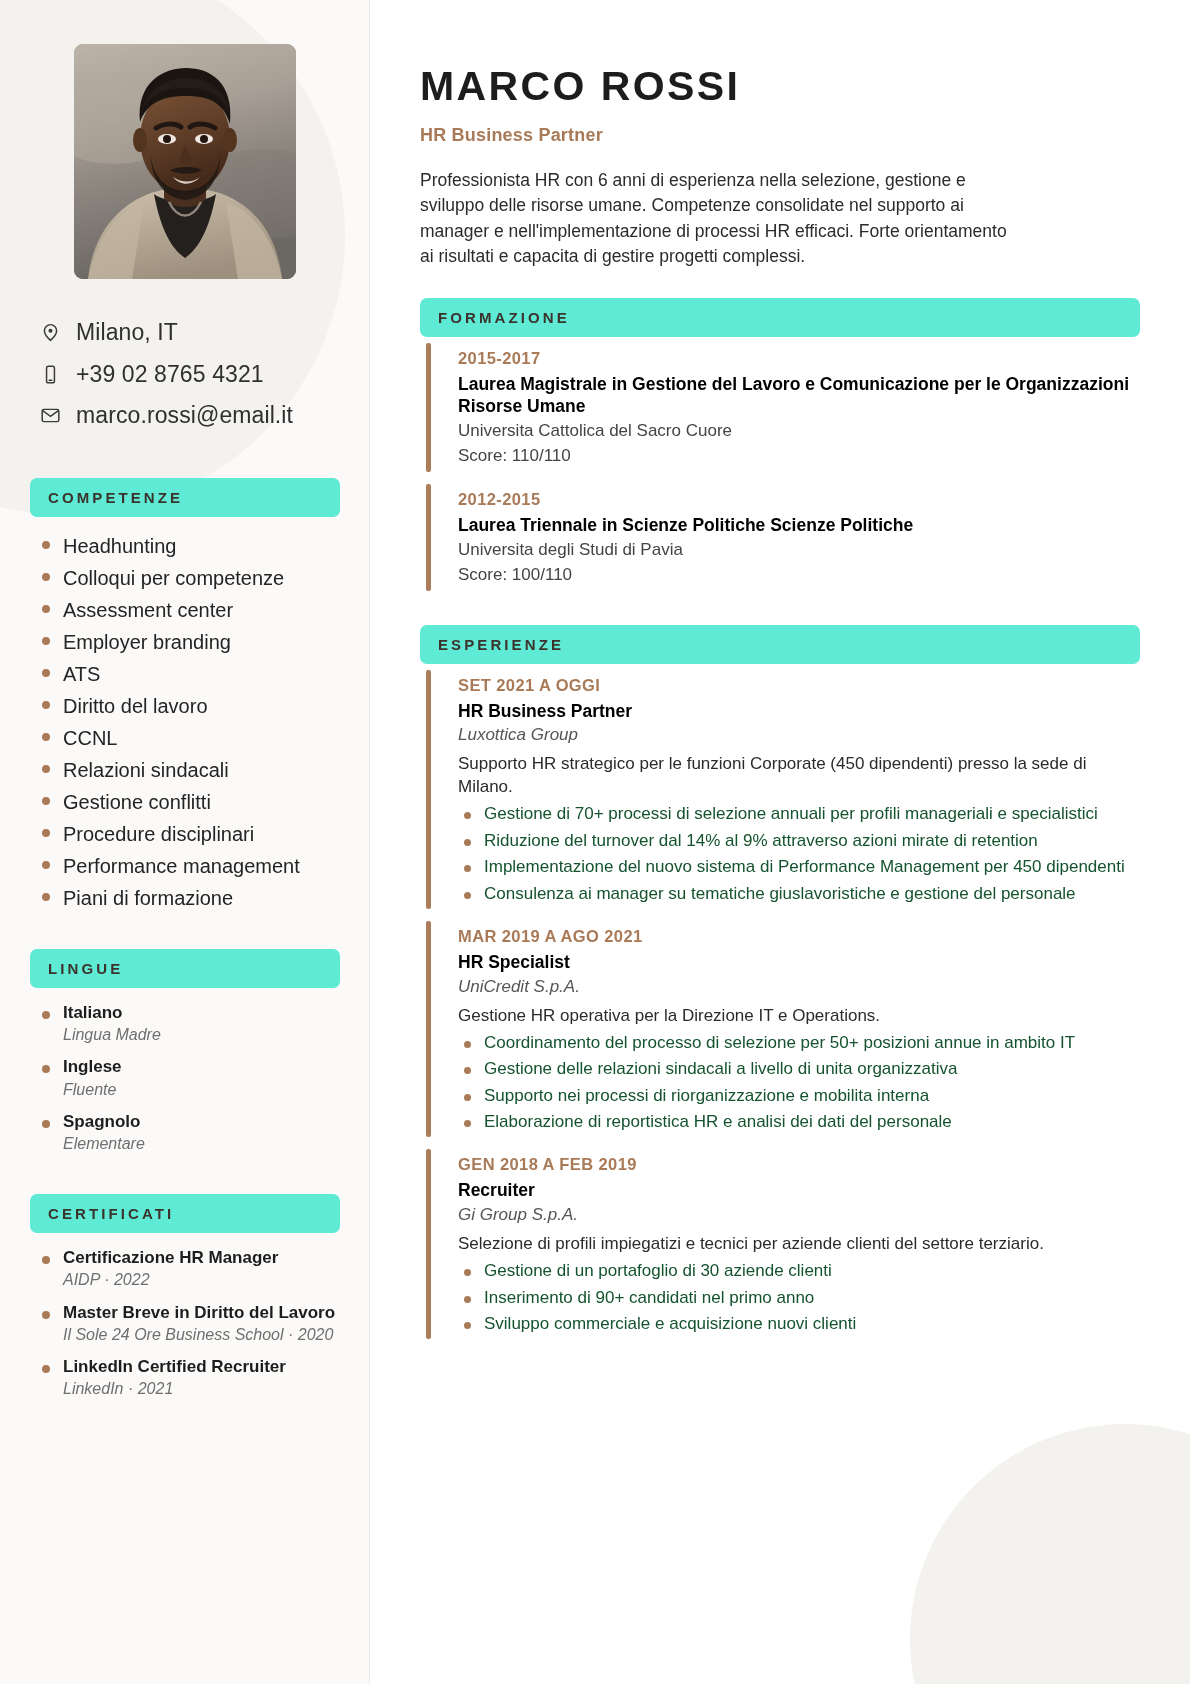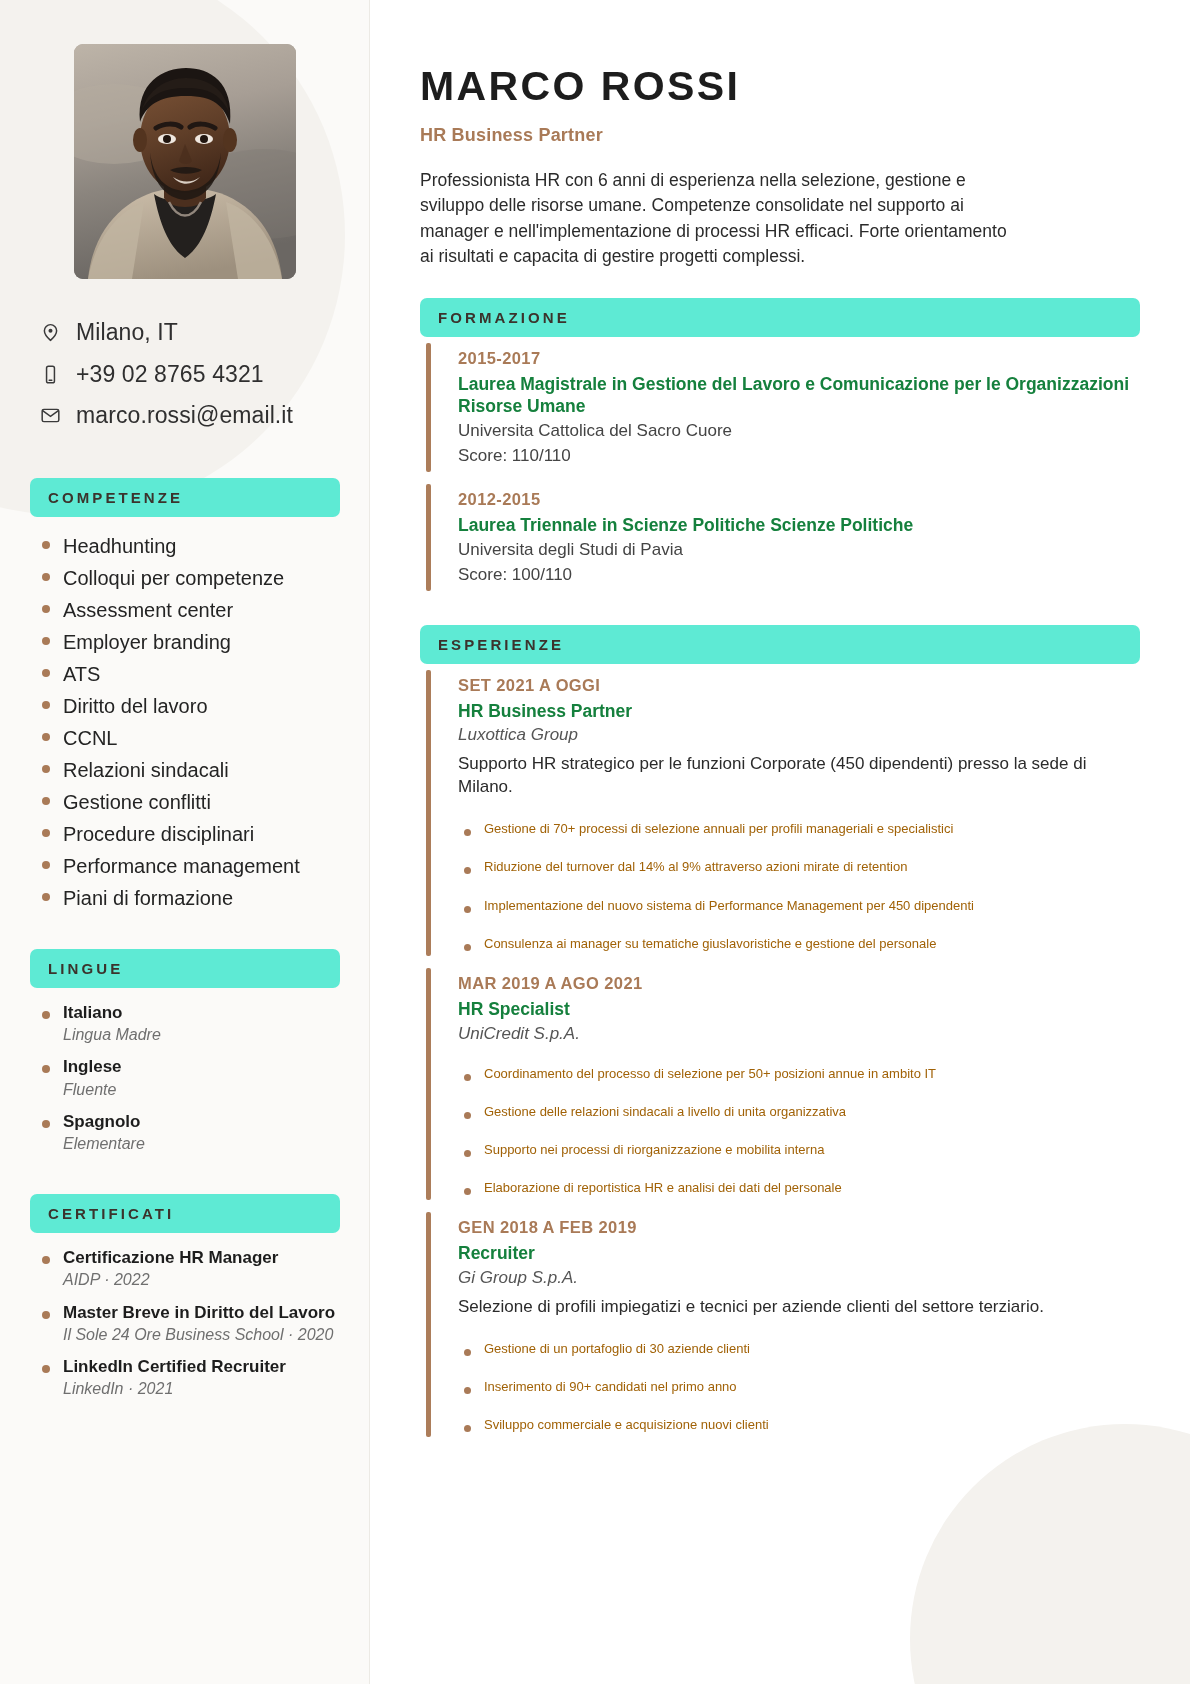--- a/index.html
+++ b/index.html
@@ -190,21 +190,21 @@
   }
   .entry-date {
     font-size: 16.5px;
     font-weight: bold;
     color: #a97a57;
     letter-spacing: .4px;
   }
   .entry-title {
     font-size: 17.5px;
     font-weight: bold;
-    color: #15803d;
+    color: #000000;
     line-height: 1.3;
     margin-top: 5px;
   }
   .entry-org {
     font-size: 17px;
     color: #555;
     margin-top: 3px;
   }
   .entry-org.italic { font-style: italic; }
   .entry-line {
@@ -216,24 +216,24 @@
   .entry-desc {
     font-size: 17px;
     color: #2b2b2b;
     margin-top: 8px;
     line-height: 1.35;
   }
   .entry-bullets { list-style: none; margin-top: 3px; }
   .entry-bullets li {
     position: relative;
     padding-left: 26px;
-    font-size: 13px;
-    color: #a16207;
+    font-size: 17px;
+    color: #14532d;
     line-height: 1.32;
-    margin-top: 21px;
+    margin-top: 4px;
   }
   .entry-bullets li::before {
     content: "";
     position: absolute;
     left: 6px; top: 9px;
     width: 7px; height: 7px;
     border-radius: 50%;
     background: #a97a57;
   }
 </style>
@@ -428,20 +428,21 @@
             <li>Gestione di 70+ processi di selezione annuali per profili manageriali e specialistici</li>
             <li>Riduzione del turnover dal 14% al 9% attraverso azioni mirate di retention</li>
             <li>Implementazione del nuovo sistema di Performance Management per 450 dipendenti</li>
             <li>Consulenza ai manager su tematiche giuslavoristiche e gestione del personale</li>
           </ul>
         </div>
         <div class="entry">
           <div class="entry-date">MAR 2019 A AGO 2021</div>
           <div class="entry-title">HR Specialist</div>
           <div class="entry-org italic">UniCredit S.p.A.</div>
+          <div class="entry-desc">Gestione HR operativa per la Direzione IT e Operations.</div>
           <ul class="entry-bullets">
             <li>Coordinamento del processo di selezione per 50+ posizioni annue in ambito IT</li>
             <li>Gestione delle relazioni sindacali a livello di unita organizzativa</li>
             <li>Supporto nei processi di riorganizzazione e mobilita interna</li>
             <li>Elaborazione di reportistica HR e analisi dei dati del personale</li>
           </ul>
         </div>
         <div class="entry">
           <div class="entry-date">GEN 2018 A FEB 2019</div>
           <div class="entry-title">Recruiter</div>

